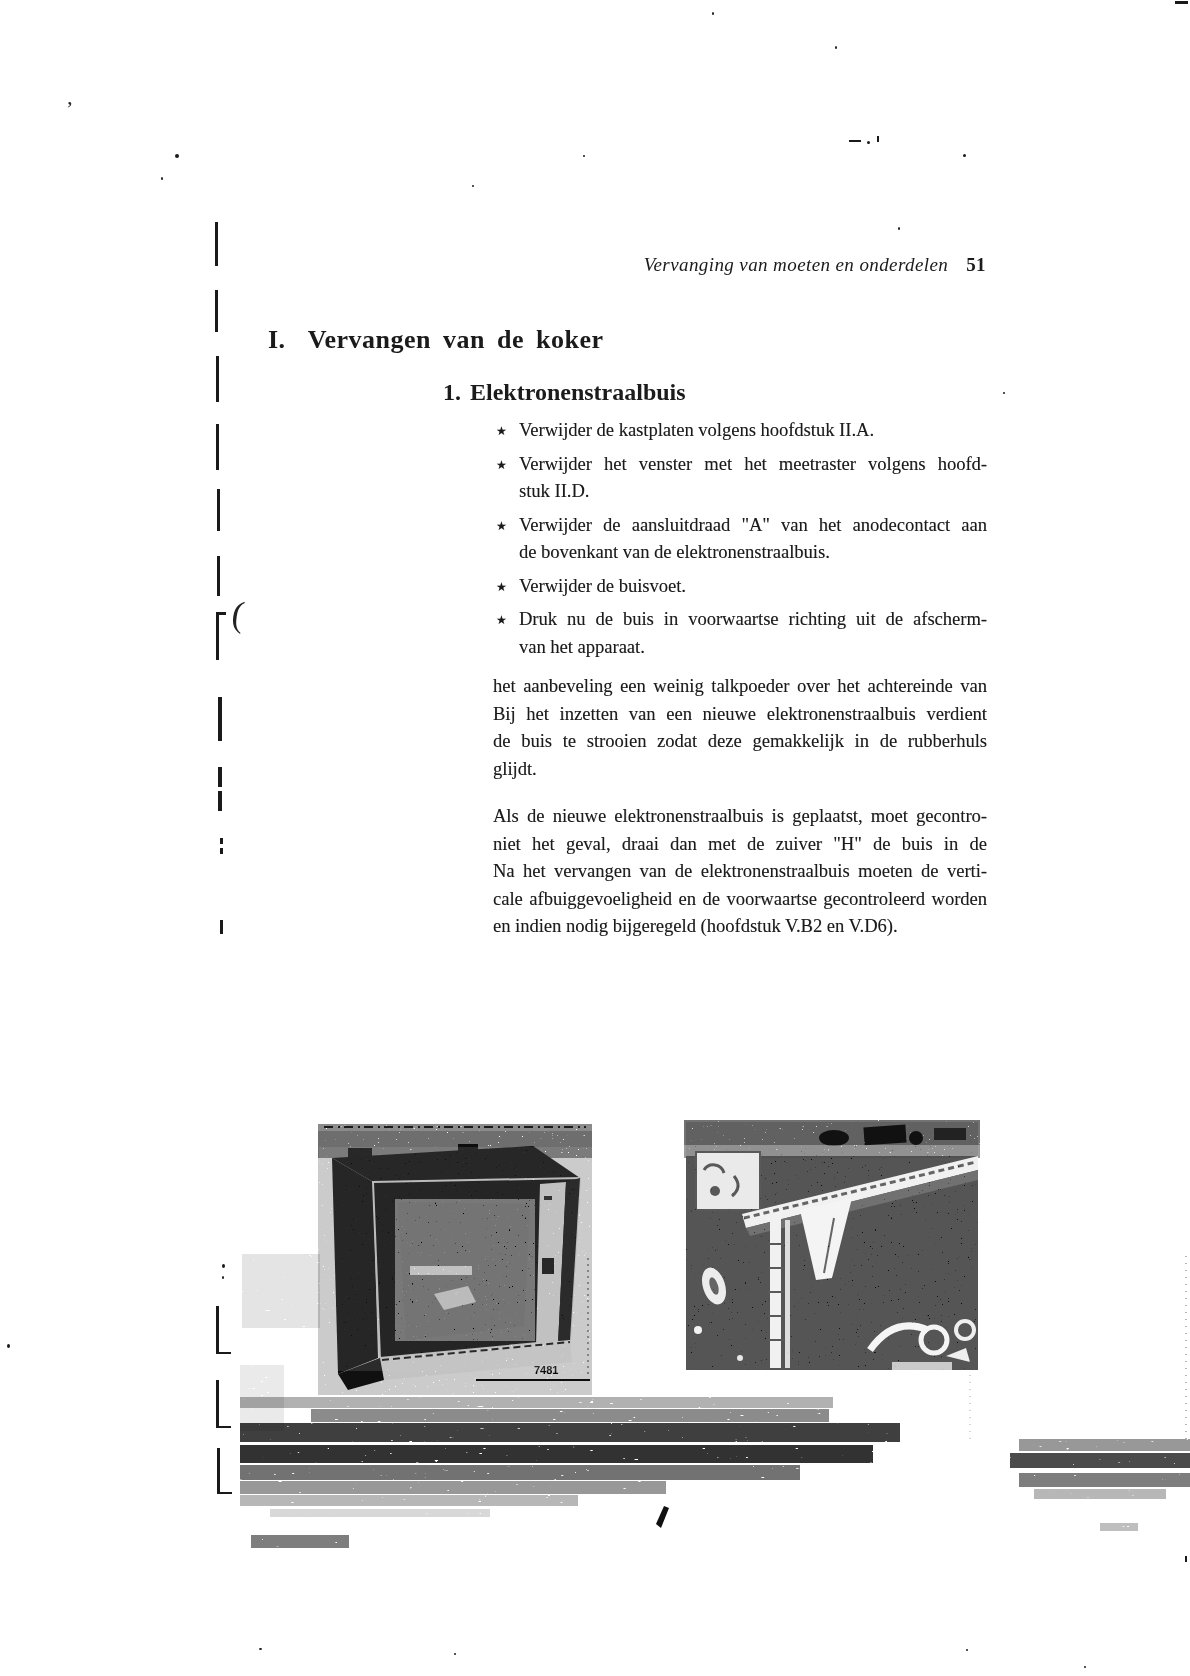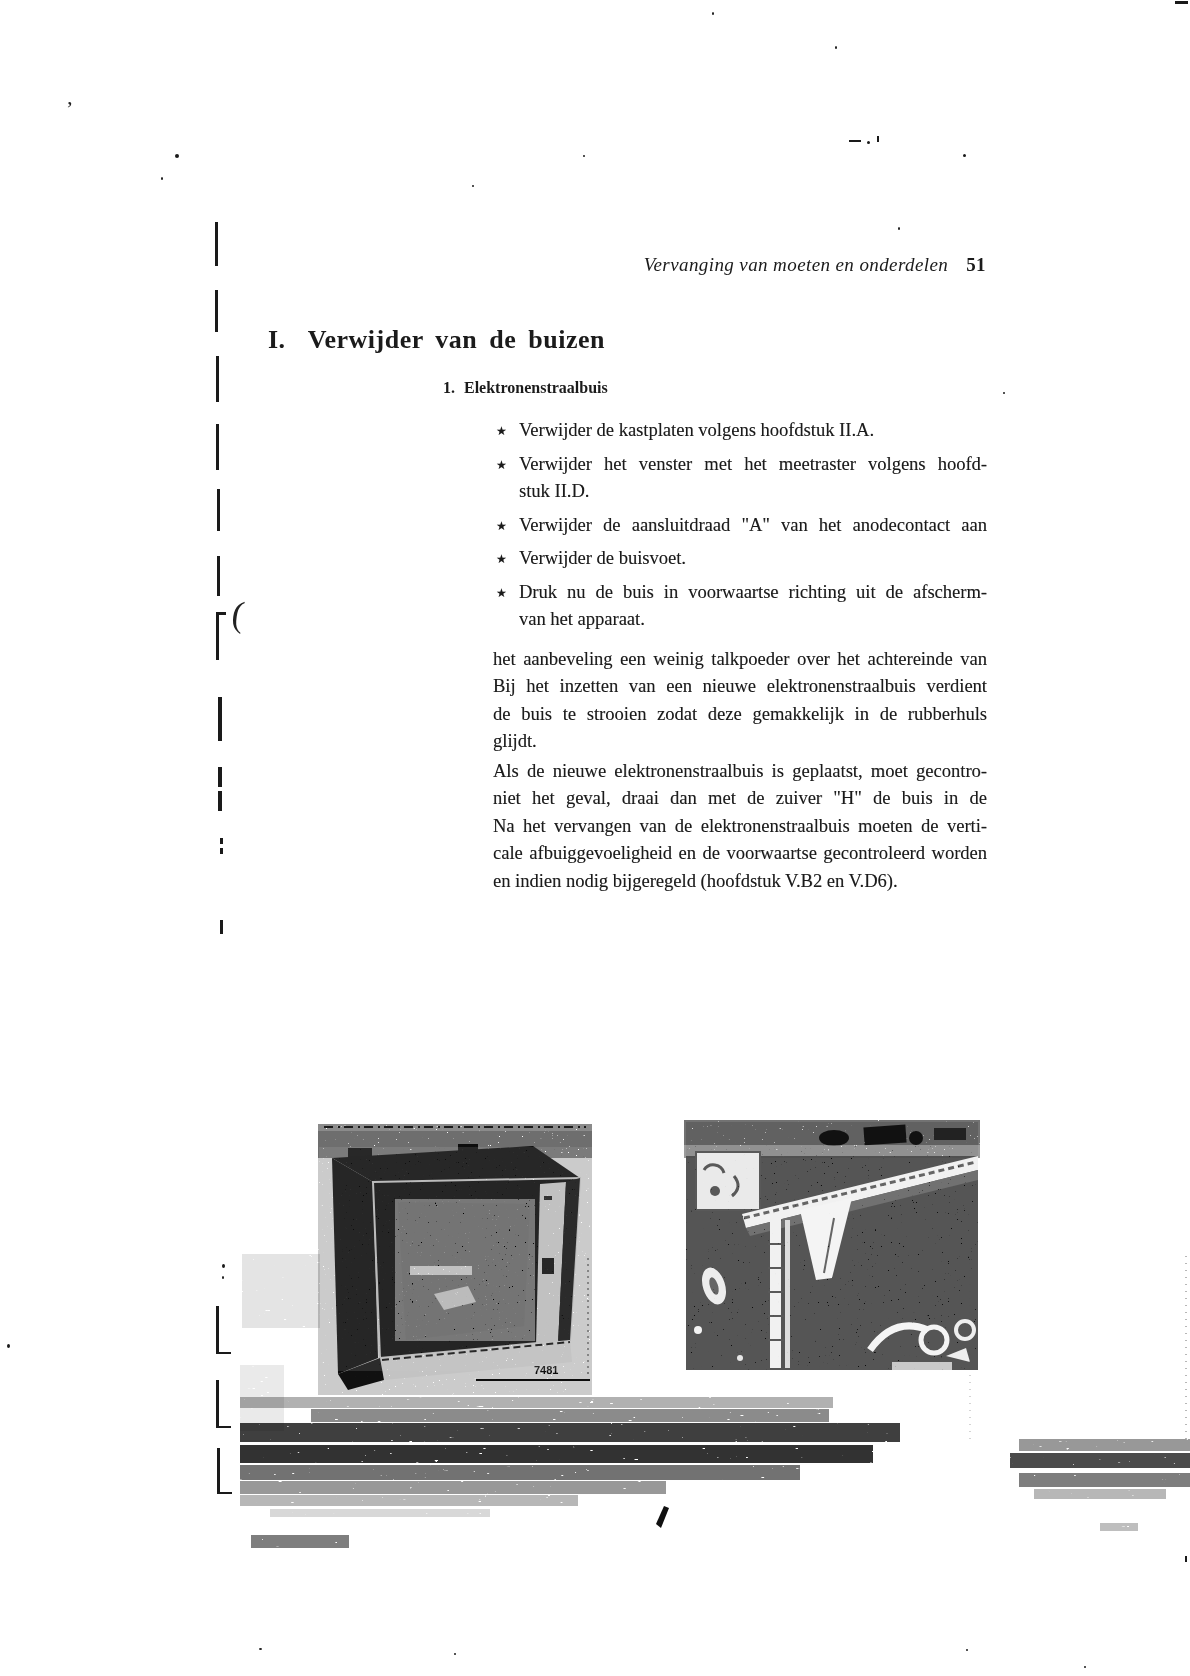--- a/index.html
+++ b/index.html
@@ -8,32 +8,32 @@
 
   
   .running{position:absolute;top:254px;left:0;width:986px;text-align:right;
            font-style:italic;font-size:19px;letter-spacing:.4px;white-space:nowrap}
   .running .num{font-style:normal;font-weight:bold;padding-left:18px}
 
   
   .sec{position:absolute;left:268px;top:325px;font-weight:bold;font-size:26px;
        letter-spacing:.5px;word-spacing:5px;white-space:nowrap}
   .sec .rn{margin-right:22px}
-  .sub{position:absolute;left:443px;top:379px;font-weight:bold;font-size:16px;white-space:nowrap}
+  .sub{position:absolute;left:443px;top:379px;font-weight:bold;font-size:24px;white-space:nowrap}
   .sub .n{margin-right:9px}
 
   
   .col{position:absolute;left:493px;top:417px;width:494px;font-size:18.5px;
        line-height:27.5px;text-shadow:.3px .3px 0 rgba(20,20,20,.38)}
   .b{position:relative;padding-left:26px;margin-bottom:6px}
   .star{position:absolute;left:3px;top:1px;font-size:12px}
   .ln{text-align:justify;text-align-last:justify;height:27.5px;overflow:hidden}
   .ln.last{text-align-last:left}
   .p{margin:0}
-  .p1{margin-top:12px}.p2{margin-top:2px}
+  .p1{margin-top:12px}.p2{margin-top:20px}
 
   
   .art{position:absolute;background:#1a1a1a}
   .rd{border-radius:50%}
   .bk{position:absolute;border-left:3px solid #1a1a1a;border-bottom:2px solid #1a1a1a;width:12px;background:none}
   .ch{position:absolute;color:#222;line-height:1}
   svg.fig{position:absolute}
 </style>
 </head>
 <body>
@@ -55,21 +55,21 @@
         <feColorMatrix in="n" type="matrix" values="0 0 0 0 0  0 0 0 0 0  0 0 0 0 0  6 6 6 -8.4 0"></feColorMatrix>
       </filter>
     </defs>
   </svg>
 
   <div class="running">
     <span>Vervanging van moeten en onderdelen</span><span class="num">51</span>
   </div>
 
   <div class="sec">
-    <span class="rn">I.</span><span>Verwijder van de buizen</span>
+    <span class="rn">I.</span><span>Vervangen van de koker</span>
   </div>
 
   <div class="sub">
     <span class="n">1.</span><span>Elektronenstraalbuis</span>
   </div>
 
   <div class="col">
 
     <div class="b">
       <span class="star">★</span>
@@ -78,20 +78,21 @@
 
     <div class="b">
       <span class="star">★</span>
       <div class="ln">Verwijder het venster met het meetraster volgens hoofd-</div>
       <div class="ln last">stuk II.D.</div>
     </div>
 
     <div class="b">
       <span class="star">★</span>
       <div class="ln">Verwijder de aansluitdraad "A" van het anodecontact aan</div>
+      <div class="ln last">de bovenkant van de elektronenstraalbuis.</div>
     </div>
 
     <div class="b">
       <span class="star">★</span>
       <div class="ln last">Verwijder de buisvoet.</div>
     </div>
 
     <div class="b">
       <span class="star">★</span>
       <div class="ln">Druk nu de buis in voorwaartse richting uit de afscherm-</div>

